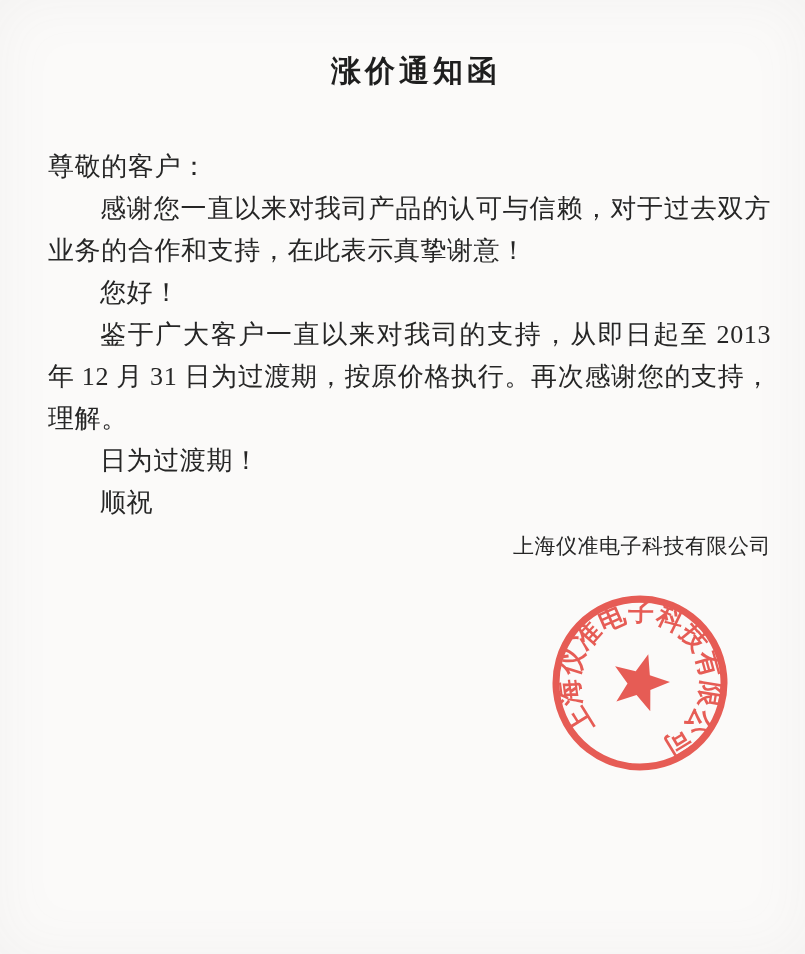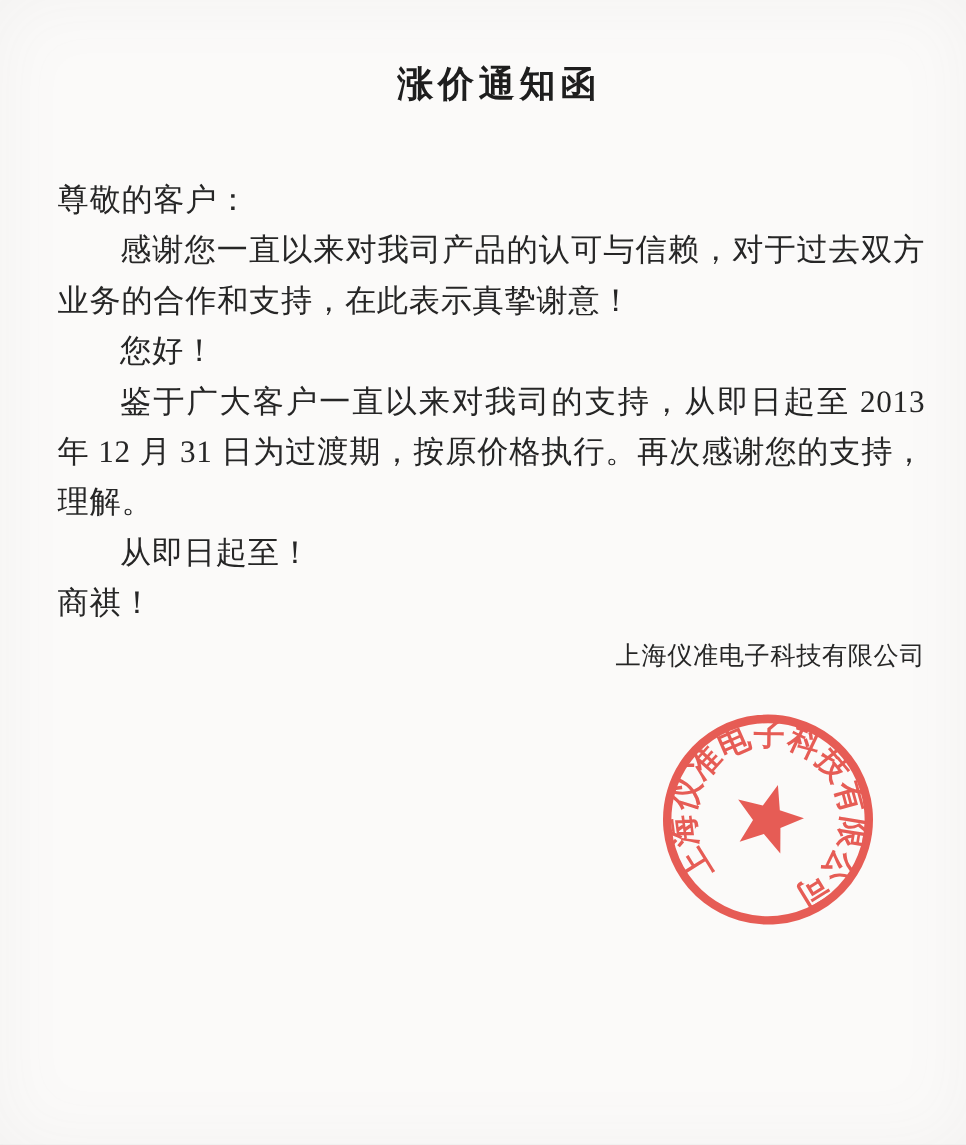--- a/index.html
+++ b/index.html
@@ -67,22 +67,22 @@
 
 <div class="page">
 
   <h1 class="title">涨价通知函</h1>
 
   <div class="letter-body">
     <p>尊敬的客户：</p>
     <p class="indent">感谢您一直以来对我司产品的认可与信赖，对于过去双方业务的合作和支持，在此表示真挚谢意！</p>
     <p class="indent">您好！</p>
     <p class="indent">鉴于广大客户一直以来对我司的支持，从即日起至 2013 年 12 月 31 日为过渡期，按原价格执行。再次感谢您的支持，理解。</p>
-    <p class="indent">从即日起至！</p>
-    <p>商祺！</p>
+    <p class="indent">日为过渡期！</p>
+    <p class="indent">顺祝</p>
 
     <div class="signature">
       <div class="sig-company">上海仪准电子科技有限公司</div>
     </div>
   </div>
 
   <svg class="stamp" width="220" height="220" viewBox="0 0 220 220" aria-hidden="true">
     <g transform="rotate(16 110 110)" opacity="0.88">
       <circle cx="110" cy="110" r="84" fill="none" stroke-width="7" stroke="#e84840"></circle>
       <polygon points="110,80 117.35,99.89 138.53,100.73 121.89,113.86 127.63,134.27 110,122.5 92.37,134.27 98.11,113.86 81.47,100.73 102.65,99.89" fill="#e84840"></polygon>

